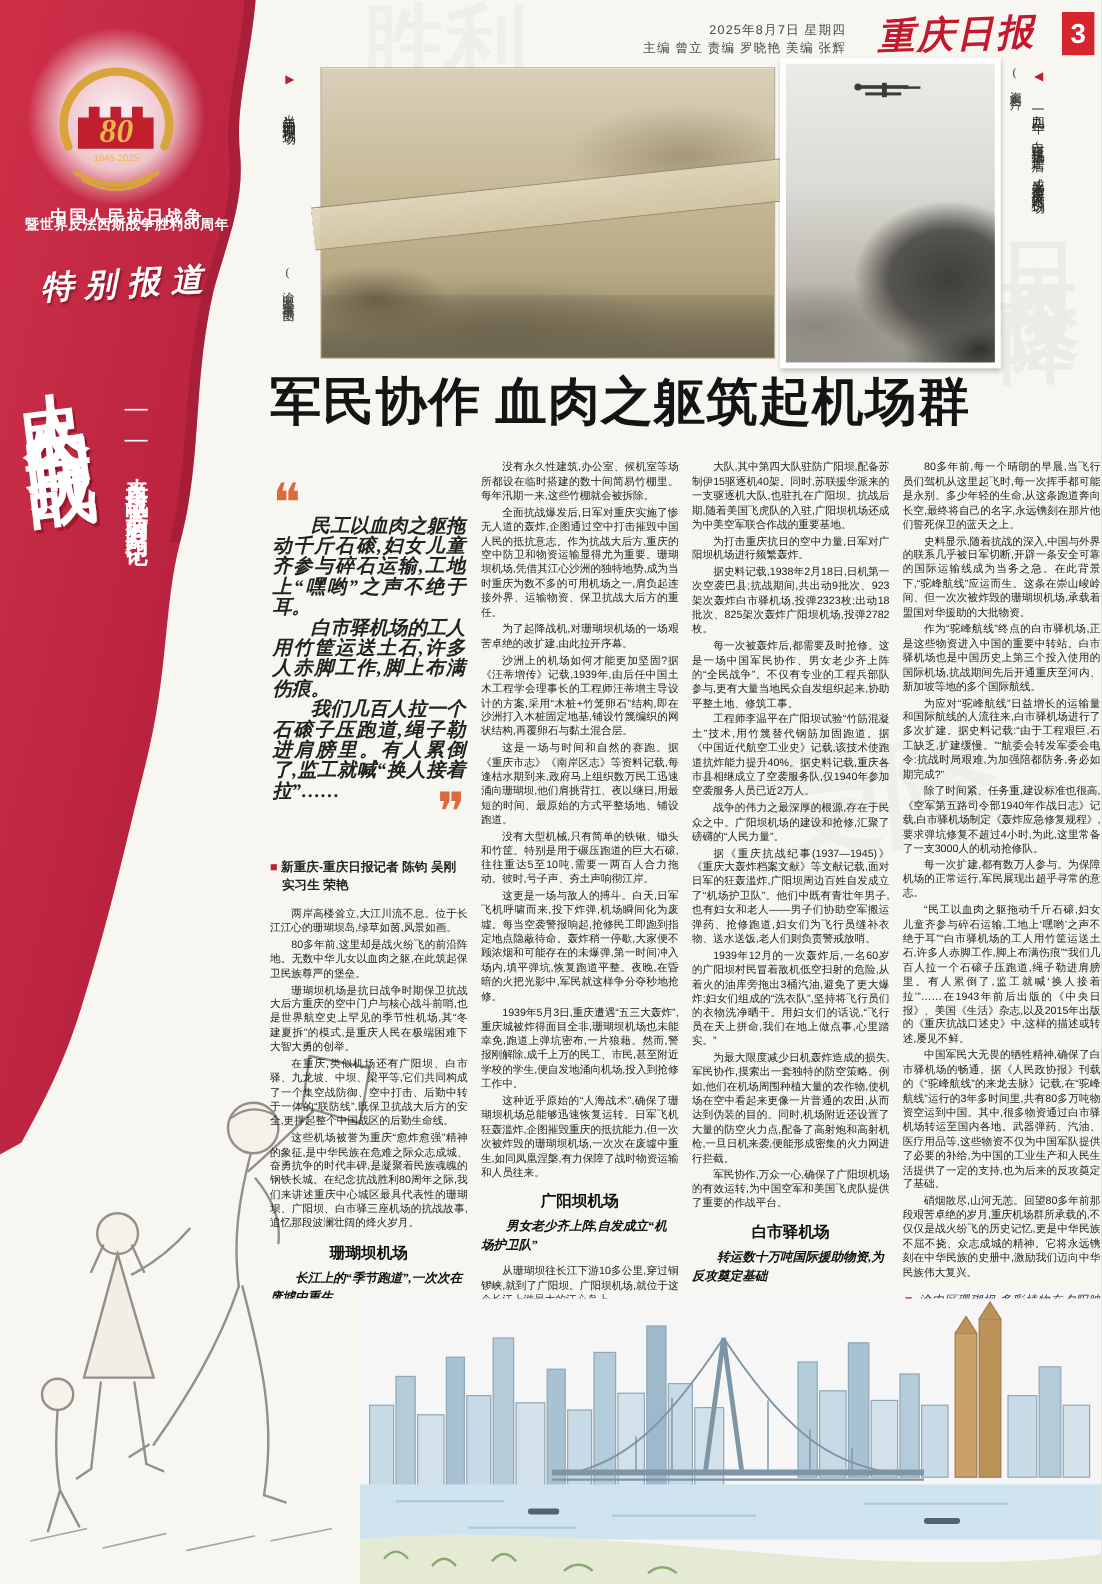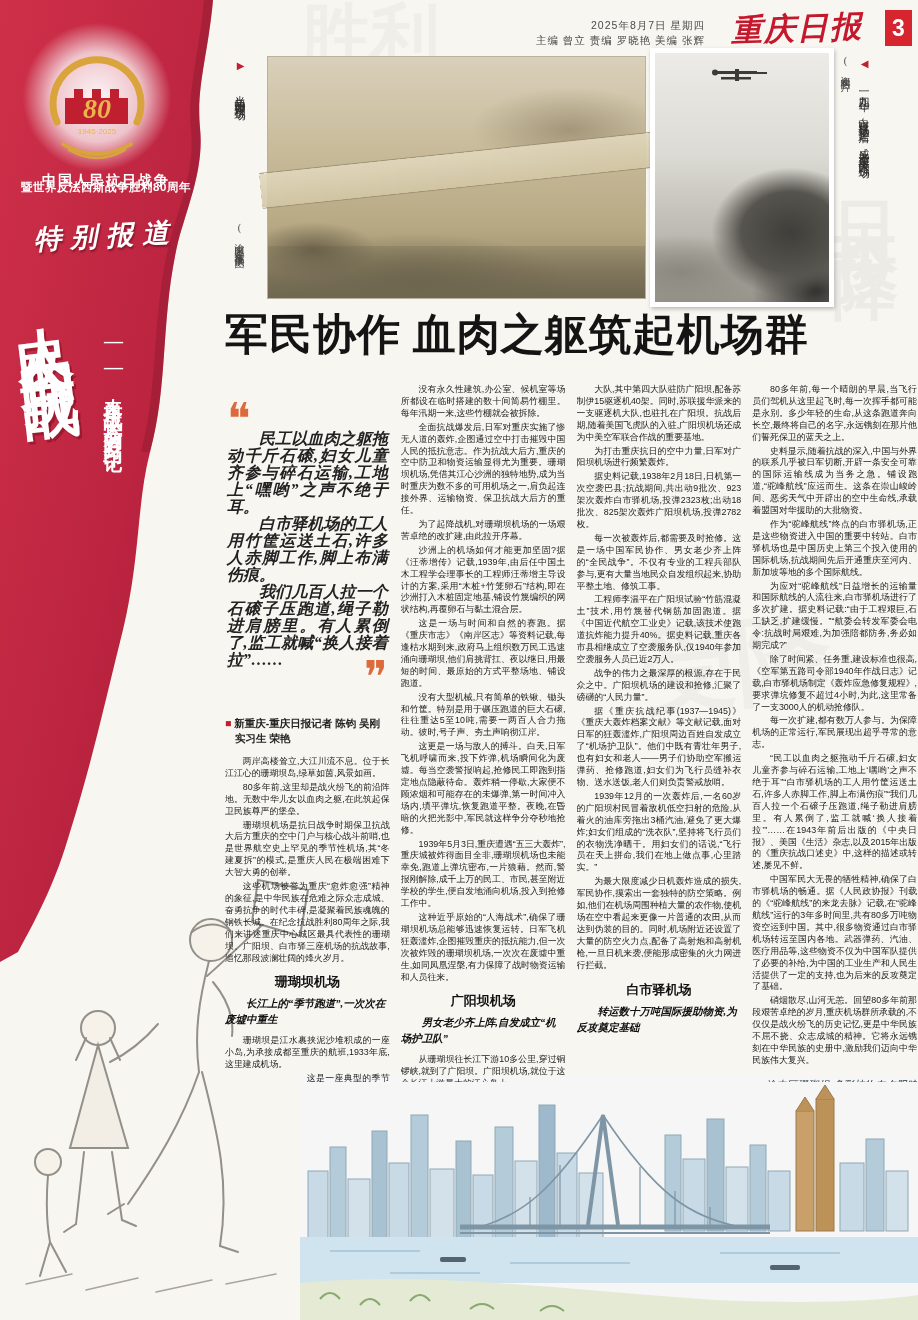--- a/index.html
+++ b/index.html
@@ -171,20 +171,21 @@
         <span class="q-close">❞</span>
       </div>
       <div class="byline">
         <span class="sq">■</span>
         <span>新重庆-重庆日报记者 陈钧 吴刚</span><br>
         <span style="margin-left:10px;">实习生 荣艳</span>
       </div>
       <p>两岸高楼耸立,大江川流不息。位于长江江心的珊瑚坝岛,绿草如茵,风景如画。</p>
       <p>80多年前,这里却是战火纷飞的前沿阵地。无数中华儿女以血肉之躯,在此筑起保卫民族尊严的堡垒。</p>
       <p>珊瑚坝机场是抗日战争时期保卫抗战大后方重庆的空中门户与核心战斗前哨,也是世界航空史上罕见的季节性机场,其“冬建夏拆”的模式,是重庆人民在极端困难下大智大勇的创举。</p>
+      <p>在重庆,类似机场还有广阳坝、白市驿、九龙坡、中坝、梁平等,它们共同构成了一个集空战防御、空中打击、后勤中转于一体的“联防线”,既保卫抗战大后方的安全,更撑起整个中国战区的后勤生命线。</p>
       <p>这些机场被誉为重庆“愈炸愈强”精神的象征,是中华民族在危难之际众志成城、奋勇抗争的时代丰碑,是凝聚着民族魂魄的钢铁长城。在纪念抗战胜利80周年之际,我们来讲述重庆中心城区最具代表性的珊瑚坝、广阳坝、白市驿三座机场的抗战故事,追忆那段波澜壮阔的烽火岁月。</p>
       <div class="subhead">珊瑚坝机场</div>
       <div class="deck">长江上的“季节跑道”,一次次在废墟中重生</div>
       <p>珊瑚坝是江水裹挟泥沙堆积成的一座小岛,为承接成都至重庆的航班,1933年底,这里建成机场。</p>
       <p class="indent-beside-sketch">这是一座典型的季节性机场。冬春枯水期,小岛与长江北岸城区相连;夏季丰水期,机场大部分被淹没于江水中。因此珊瑚坝机场内</p>
     </div>
 
     <div class="col">
       <p>没有永久性建筑,办公室、候机室等场所都设在临时搭建的数十间简易竹棚里。每年汛期一来,这些竹棚就会被拆除。</p>
       <p>全面抗战爆发后,日军对重庆实施了惨无人道的轰炸,企图通过空中打击摧毁中国人民的抵抗意志。作为抗战大后方,重庆的空中防卫和物资运输显得尤为重要。珊瑚坝机场,凭借其江心沙洲的独特地势,成为当时重庆为数不多的可用机场之一,肩负起连接外界、运输物资、保卫抗战大后方的重任。</p>
@@ -204,28 +205,29 @@
     <div class="col">
       <p>大队,其中第四大队驻防广阳坝,配备苏制伊15驱逐机40架。同时,苏联援华派来的一支驱逐机大队,也驻扎在广阳坝。抗战后期,随着美国飞虎队的入驻,广阳坝机场还成为中美空军联合作战的重要基地。</p>
       <p>为打击重庆抗日的空中力量,日军对广阳坝机场进行频繁轰炸。</p>
       <p>据史料记载,1938年2月18日,日机第一次空袭巴县;抗战期间,共出动9批次、923架次轰炸白市驿机场,投弹2323枚;出动18批次、825架次轰炸广阳坝机场,投弹2782枚。</p>
       <p>每一次被轰炸后,都需要及时抢修。这是一场中国军民协作、男女老少齐上阵的“全民战争”。不仅有专业的工程兵部队参与,更有大量当地民众自发组织起来,协助平整土地、修筑工事。</p>
       <p>工程师李温平在广阳坝试验“竹筋混凝土”技术,用竹篾替代钢筋加固跑道。据《中国近代航空工业史》记载,该技术使跑道抗炸能力提升40%。据史料记载,重庆各市县相继成立了空袭服务队,仅1940年参加空袭服务人员已近2万人。</p>
       <p>战争的伟力之最深厚的根源,存在于民众之中。广阳坝机场的建设和抢修,汇聚了磅礴的“人民力量”。</p>
       <p>据《重庆抗战纪事(1937—1945)》《重庆大轰炸档案文献》等文献记载,面对日军的狂轰滥炸,广阳坝周边百姓自发成立了“机场护卫队”。他们中既有青壮年男子,也有妇女和老人——男子们协助空军搬运弹药、抢修跑道,妇女们为飞行员缝补衣物、送水送饭,老人们则负责警戒放哨。</p>
       <p>1939年12月的一次轰炸后,一名60岁的广阳坝村民冒着敌机低空扫射的危险,从着火的油库旁拖出3桶汽油,避免了更大爆炸;妇女们组成的“洗衣队”,坚持将飞行员们的衣物洗净晒干。用妇女们的话说,“飞行员在天上拼命,我们在地上做点事,心里踏实。”</p>
       <p>为最大限度减少日机轰炸造成的损失,军民协作,摸索出一套独特的防空策略。例如,他们在机场周围种植大量的农作物,使机场在空中看起来更像一片普通的农田,从而达到伪装的目的。同时,机场附近还设置了大量的防空火力点,配备了高射炮和高射机枪,一旦日机来袭,便能形成密集的火力网进行拦截。</p>
+      <p>军民协作,万众一心,确保了广阳坝机场的有效运转,为中国空军和美国飞虎队提供了重要的作战平台。</p>
       <div class="subhead">白市驿机场</div>
       <div class="deck">转运数十万吨国际援助物资,为反攻奠定基础</div>
 
     </div>
 
     <div class="col">
       <p>80多年前,每一个晴朗的早晨,当飞行员们驾机从这里起飞时,每一次挥手都可能是永别。多少年轻的生命,从这条跑道奔向长空,最终将自己的名字,永远镌刻在那片他们誓死保卫的蓝天之上。</p>
-      <p>史料显示,随着抗战的深入,中国与外界的联系几乎被日军切断,开辟一条安全可靠的国际运输线成为当务之急。铺设跑道,“驼峰航线”应运而生。这条在崇山峻岭间、恶劣天气中开辟出的空中生命线,承载着盟国对华援助的大批物资。</p>
+      <p>史料显示,随着抗战的深入,中国与外界的联系几乎被日军切断,开辟一条安全可靠的国际运输线成为当务之急。在此背景下,“驼峰航线”应运而生。这条在崇山峻岭间、但一次次被炸毁的珊瑚坝机场,承载着盟国对华援助的大批物资。</p>
       <p>作为“驼峰航线”终点的白市驿机场,正是这些物资进入中国的重要中转站。白市驿机场也是中国历史上第三个投入使用的国际机场,抗战期间先后开通重庆至河内、新加坡等地的多个国际航线。</p>
       <p>为应对“驼峰航线”日益增长的运输量和国际航线的人流往来,白市驿机场进行了多次扩建。据史料记载:“由于工程艰巨,石工缺乏,扩建缓慢。”“航委会转发军委会电令:抗战时局艰难,为加强陪都防务,务必如期完成?”</p>
       <p>除了时间紧、任务重,建设标准也很高,《空军第五路司令部1940年作战日志》记载,白市驿机场制定《轰炸应急修复规程》,要求弹坑修复不超过4小时,为此,这里常备了一支3000人的机动抢修队。</p>
       <p>每一次扩建,都有数万人参与。为保障机场的正常运行,军民展现出超乎寻常的意志。</p>
       <p>“民工以血肉之躯拖动千斤石磙,妇女儿童齐参与碎石运输,工地上‘嘿哟’之声不绝于耳”“白市驿机场的工人用竹筐运送土石,许多人赤脚工作,脚上布满伤痕”“我们几百人拉一个石磙子压跑道,绳子勒进肩膀里。有人累倒了,监工就喊‘换人接着拉’”……在1943年前后出版的《中央日报》、美国《生活》杂志,以及2015年出版的《重庆抗战口述史》中,这样的描述或转述,屡见不鲜。</p>
       <p>中国军民大无畏的牺牲精神,确保了白市驿机场的畅通。据《人民政协报》刊载的《“驼峰航线”的来龙去脉》记载,在“驼峰航线”运行的3年多时间里,共有80多万吨物资空运到中国。其中,很多物资通过白市驿机场转运至国内各地。武器弹药、汽油、医疗用品等,这些物资不仅为中国军队提供了必要的补给,为中国的工业生产和人民生活提供了一定的支持,也为后来的反攻奠定了基础。</p>
       <p>硝烟散尽,山河无恙。回望80多年前那段艰苦卓绝的岁月,重庆机场群所承载的,不仅仅是战火纷飞的历史记忆,更是中华民族不屈不挠、众志成城的精神。它将永远镌刻在中华民族的史册中,激励我们迈向中华民族伟大复兴。</p>
       <div class="bottom-caption">
         <span class="marker">▼</span>
         <span>渝中区珊瑚坝,多彩植物在夕阳映照下生机盎然。80多年前,这里曾是战火纷飞的前沿阵地。(资料图片)</span>

